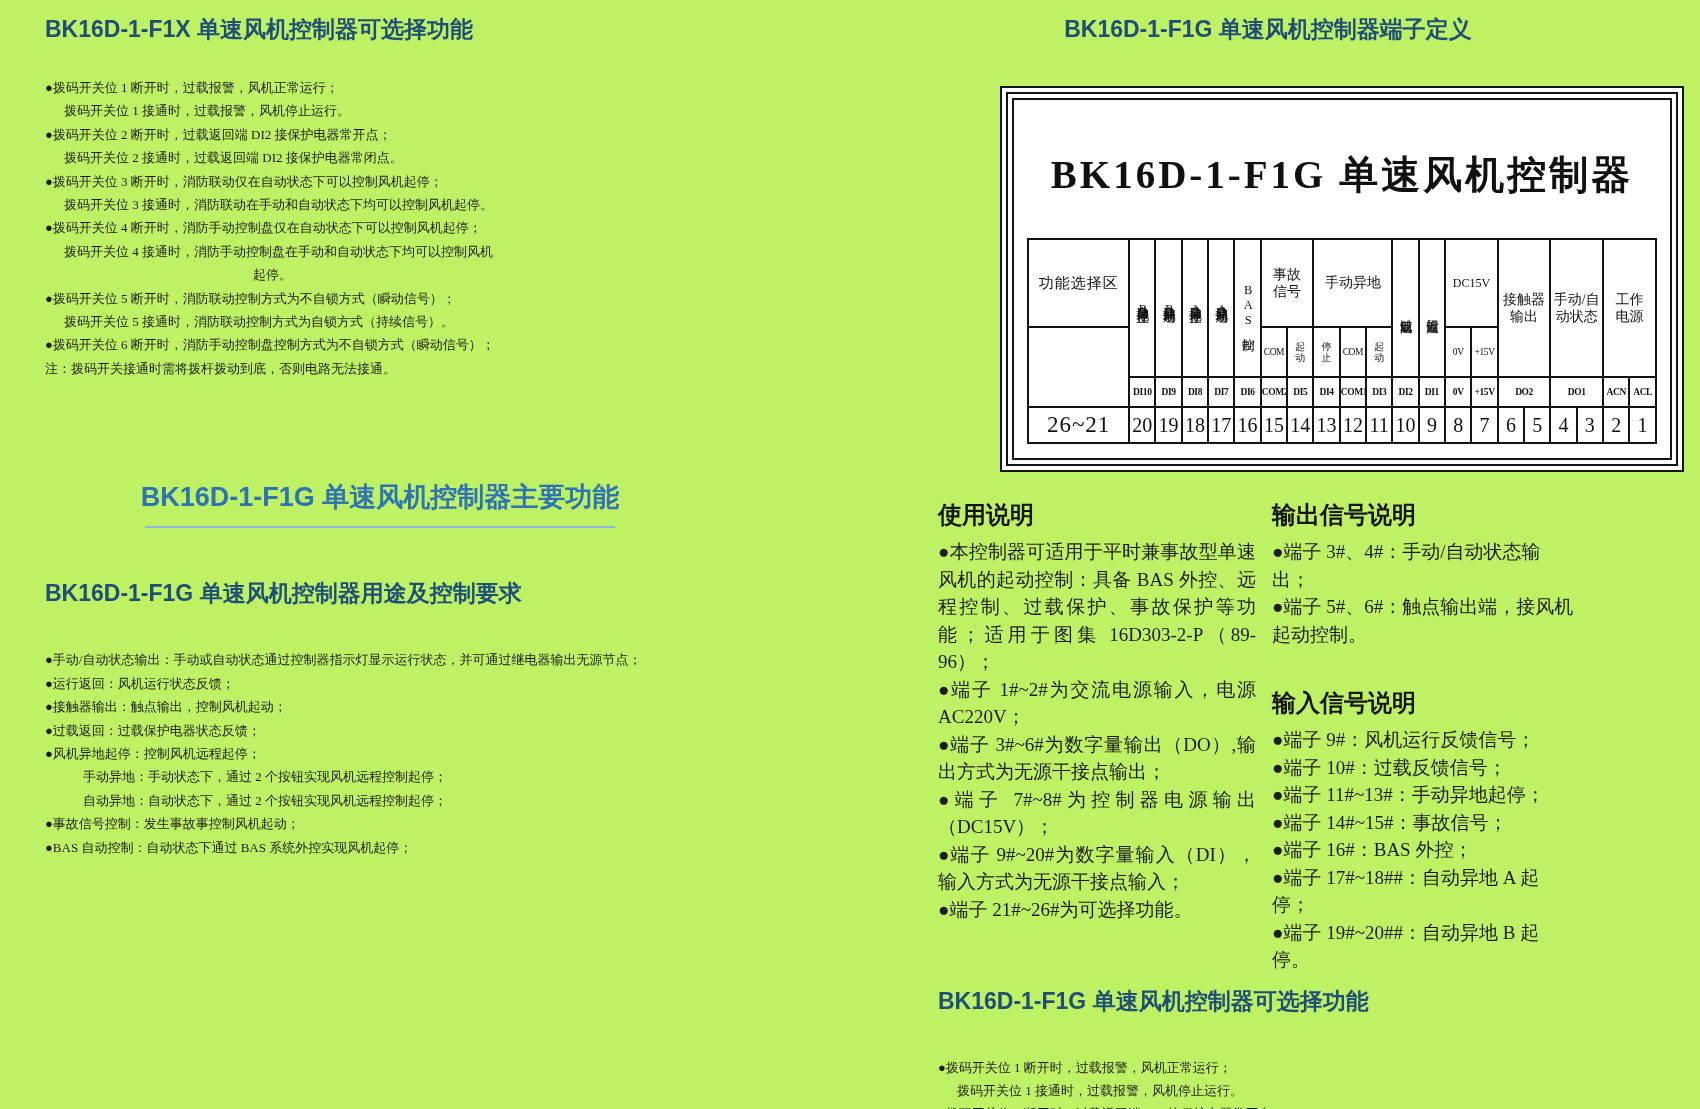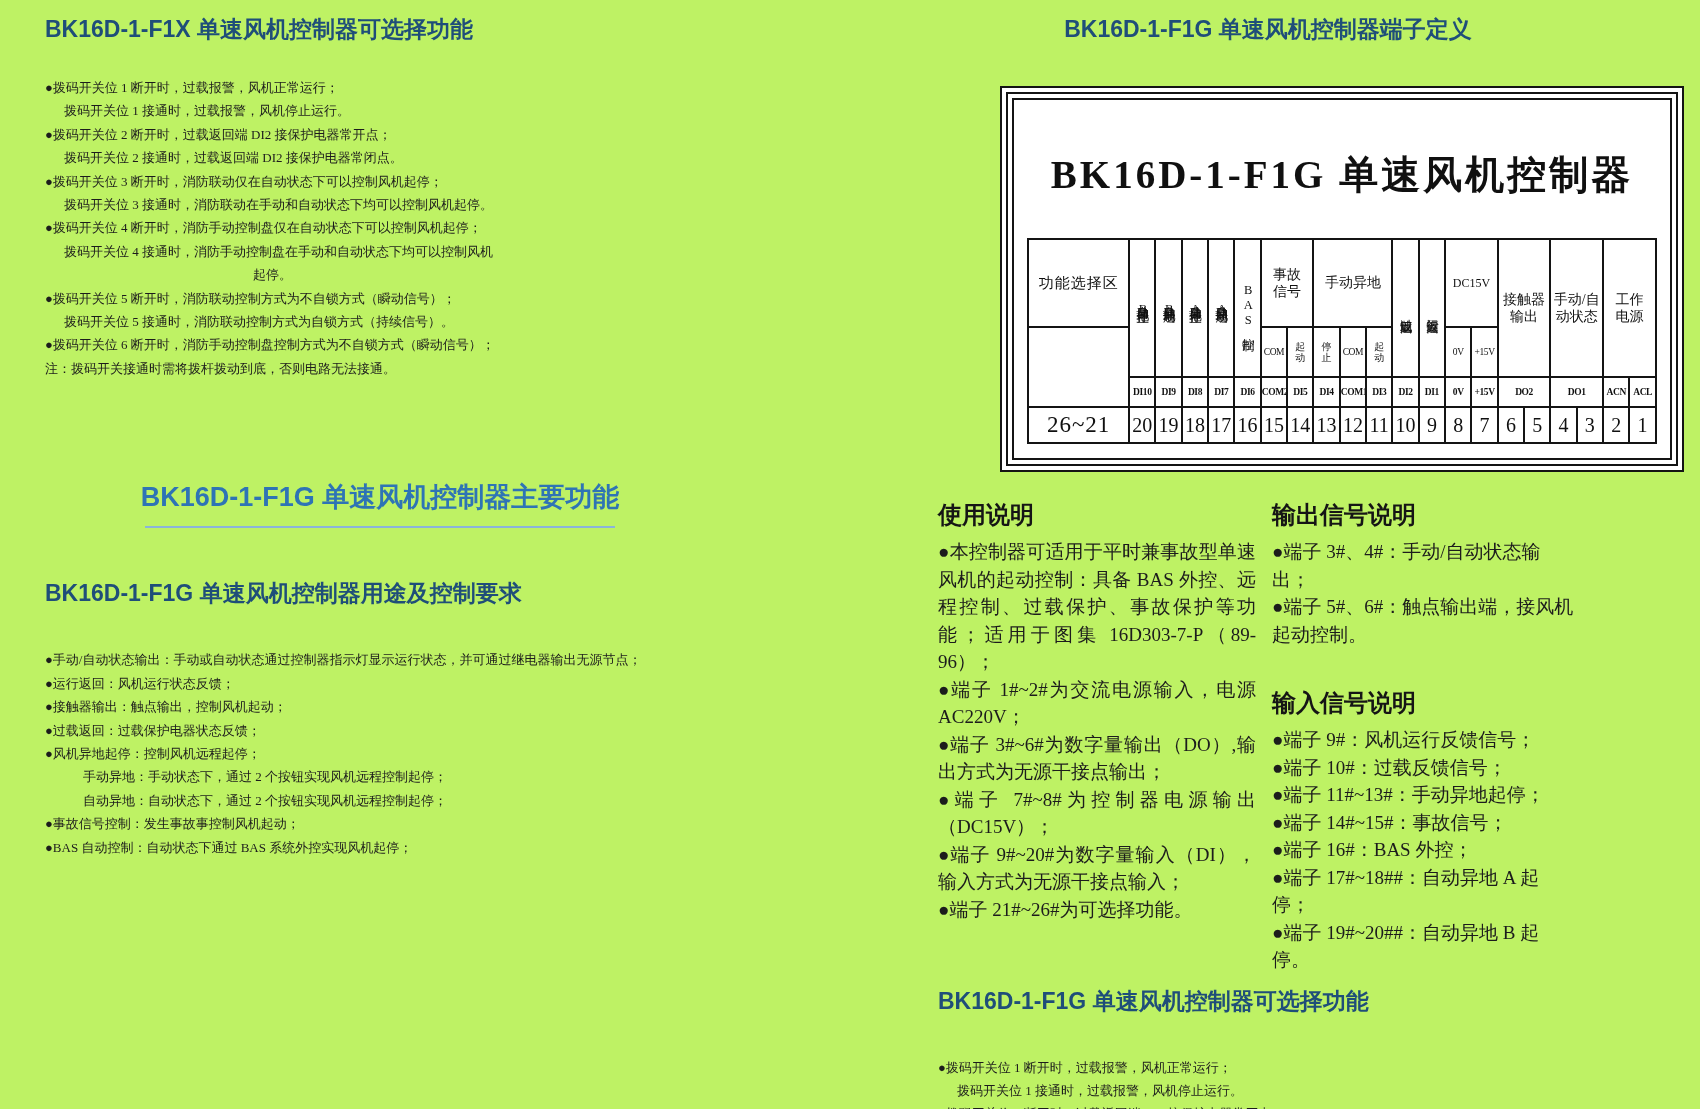--- a/index.html
+++ b/index.html
@@ -195,21 +195,21 @@
             </tr>
           </tbody>
             </table>
         </div>
       </div>
     </div>
 
     <div class="notes-row">
       <div class="notes-left">
         <h3 class="sec-h">使用说明</h3>
-        <p>●本控制器可适用于平时兼事故型单速风机的起动控制：具备 BAS 外控、远程控制、过载保护、事故保护等功能；适用于图集 16D303-7-P（89-96）；</p>
+        <p>●本控制器可适用于平时兼事故型单速风机的起动控制：具备 BAS 外控、远程控制、过载保护、事故保护等功能；适用于图集 16D303-2-P（89-96）；</p>
         <p>●端子 1#~2#为交流电源输入，电源 AC220V；</p>
         <p>●端子 3#~6#为数字量输出（DO）,输出方式为无源干接点输出；</p>
         <p>●端子 7#~8#为控制器电源输出（DC15V）；</p>
         <p>●端子 9#~20#为数字量输入（DI），输入方式为无源干接点输入；</p>
         <p>●端子 21#~26#为可选择功能。</p>
       </div>
       <div class="notes-right">
         <h3 class="sec-h">输出信号说明</h3>
         <p>●端子 3#、4#：手动/自动状态输出；</p>
         <p>●端子 5#、6#：触点输出端，接风机起动控制。</p>

